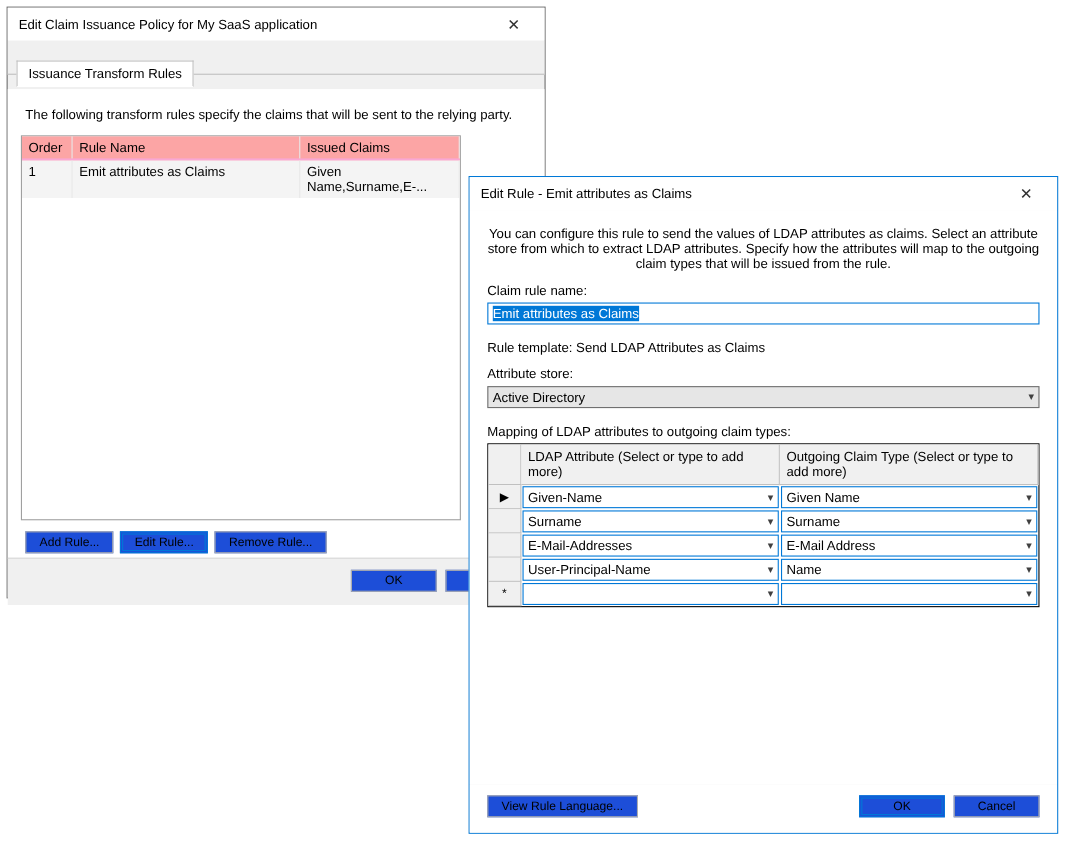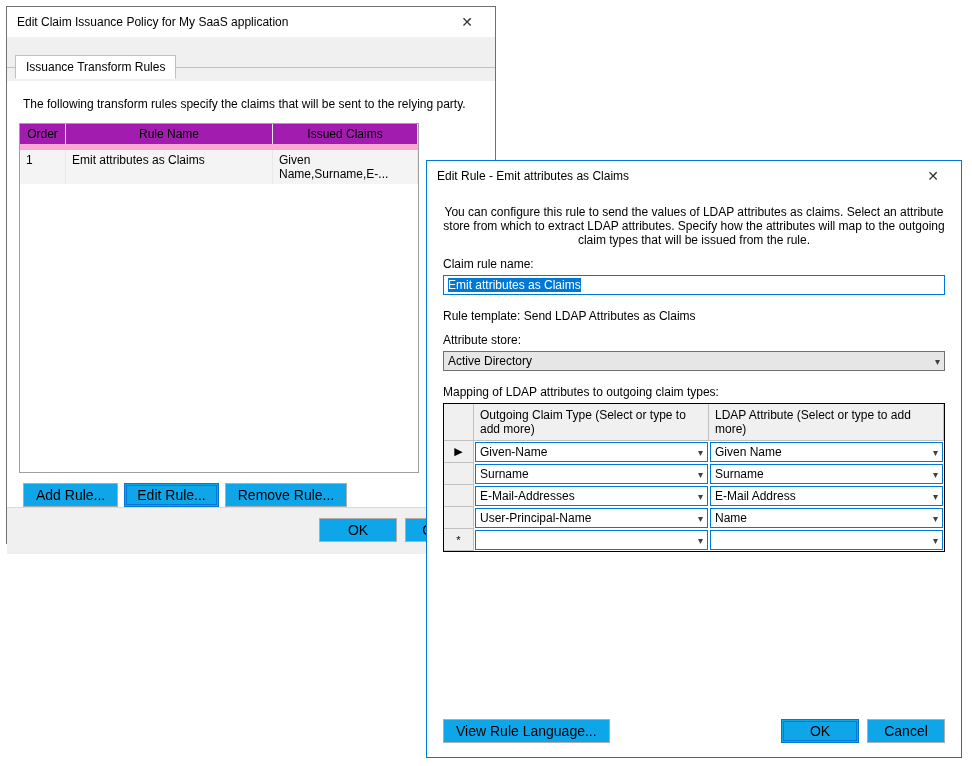--- a/index.html
+++ b/index.html
@@ -57,35 +57,35 @@
     border: 1px solid #a0a0a0;
     width: 400px;
     height: 350px;
     background: #fff;
     display: flex;
     flex-direction: column;
   }
   .rules-header, .rules-row {
     display: flex;
   }
-  .rules-header { border-bottom: 6px solid #f9a8d4; background: #a21caf; text-align: center; }
+  .rules-header { border-bottom: 2px solid #f9a8d4; background: #fca5a5; }
   .rules-header > div, .rules-row > div {
     padding: 3px 6px;
     border-right: 1px solid #e8e8e8;
     font-size: 12px;
   }
   .col-order { width: 46px; }
   .col-name { flex: 1; }
   .col-issued { width: 145px; }
   .rules-row { background:#f4f4f4; }
   .btn {
-    background: #0ea5e9;
+    background: #1d4ed8;
     border: 1px solid #adadad;
     padding: 3px 12px;
-    font-size: 14px;
+    font-size: 11px;
     min-width: 72px;
     text-align: center;
     cursor: default;
   }
   .btn.focused {
     border: 1px solid #0078d7;
     outline: 1px solid #0078d7;
     outline-offset: -3px;
   }
   .btnrow { display: flex; gap: 6px; padding: 10px 4px 0 4px; }
@@ -216,22 +216,22 @@
     <div class="select">
       <span>Active Directory</span>
       <span class="chev">▾</span>
     </div>
 
     <div class="er-label" style="margin-top:14px;">Mapping of LDAP attributes to outgoing claim types:</div>
 
     <div class="maptable">
       <div class="mtr mhrow">
         <div class="rowhead" style="border-bottom:1px solid #c0c0c0;"></div>
+        <div style="flex:1">LDAP Attribute (Select or type to add more)</div>
         <div style="flex:1">Outgoing Claim Type (Select or type to add more)</div>
-        <div style="flex:1">LDAP Attribute (Select or type to add more)</div>
       </div>
 
       <div class="mtr">
         <div class="rowhead">▶</div>
         <div class="cell">
           <span>Given-Name</span>
           <span class="chev">▾</span>
         </div>
         <div class="cell">
           <span>Given Name</span>

